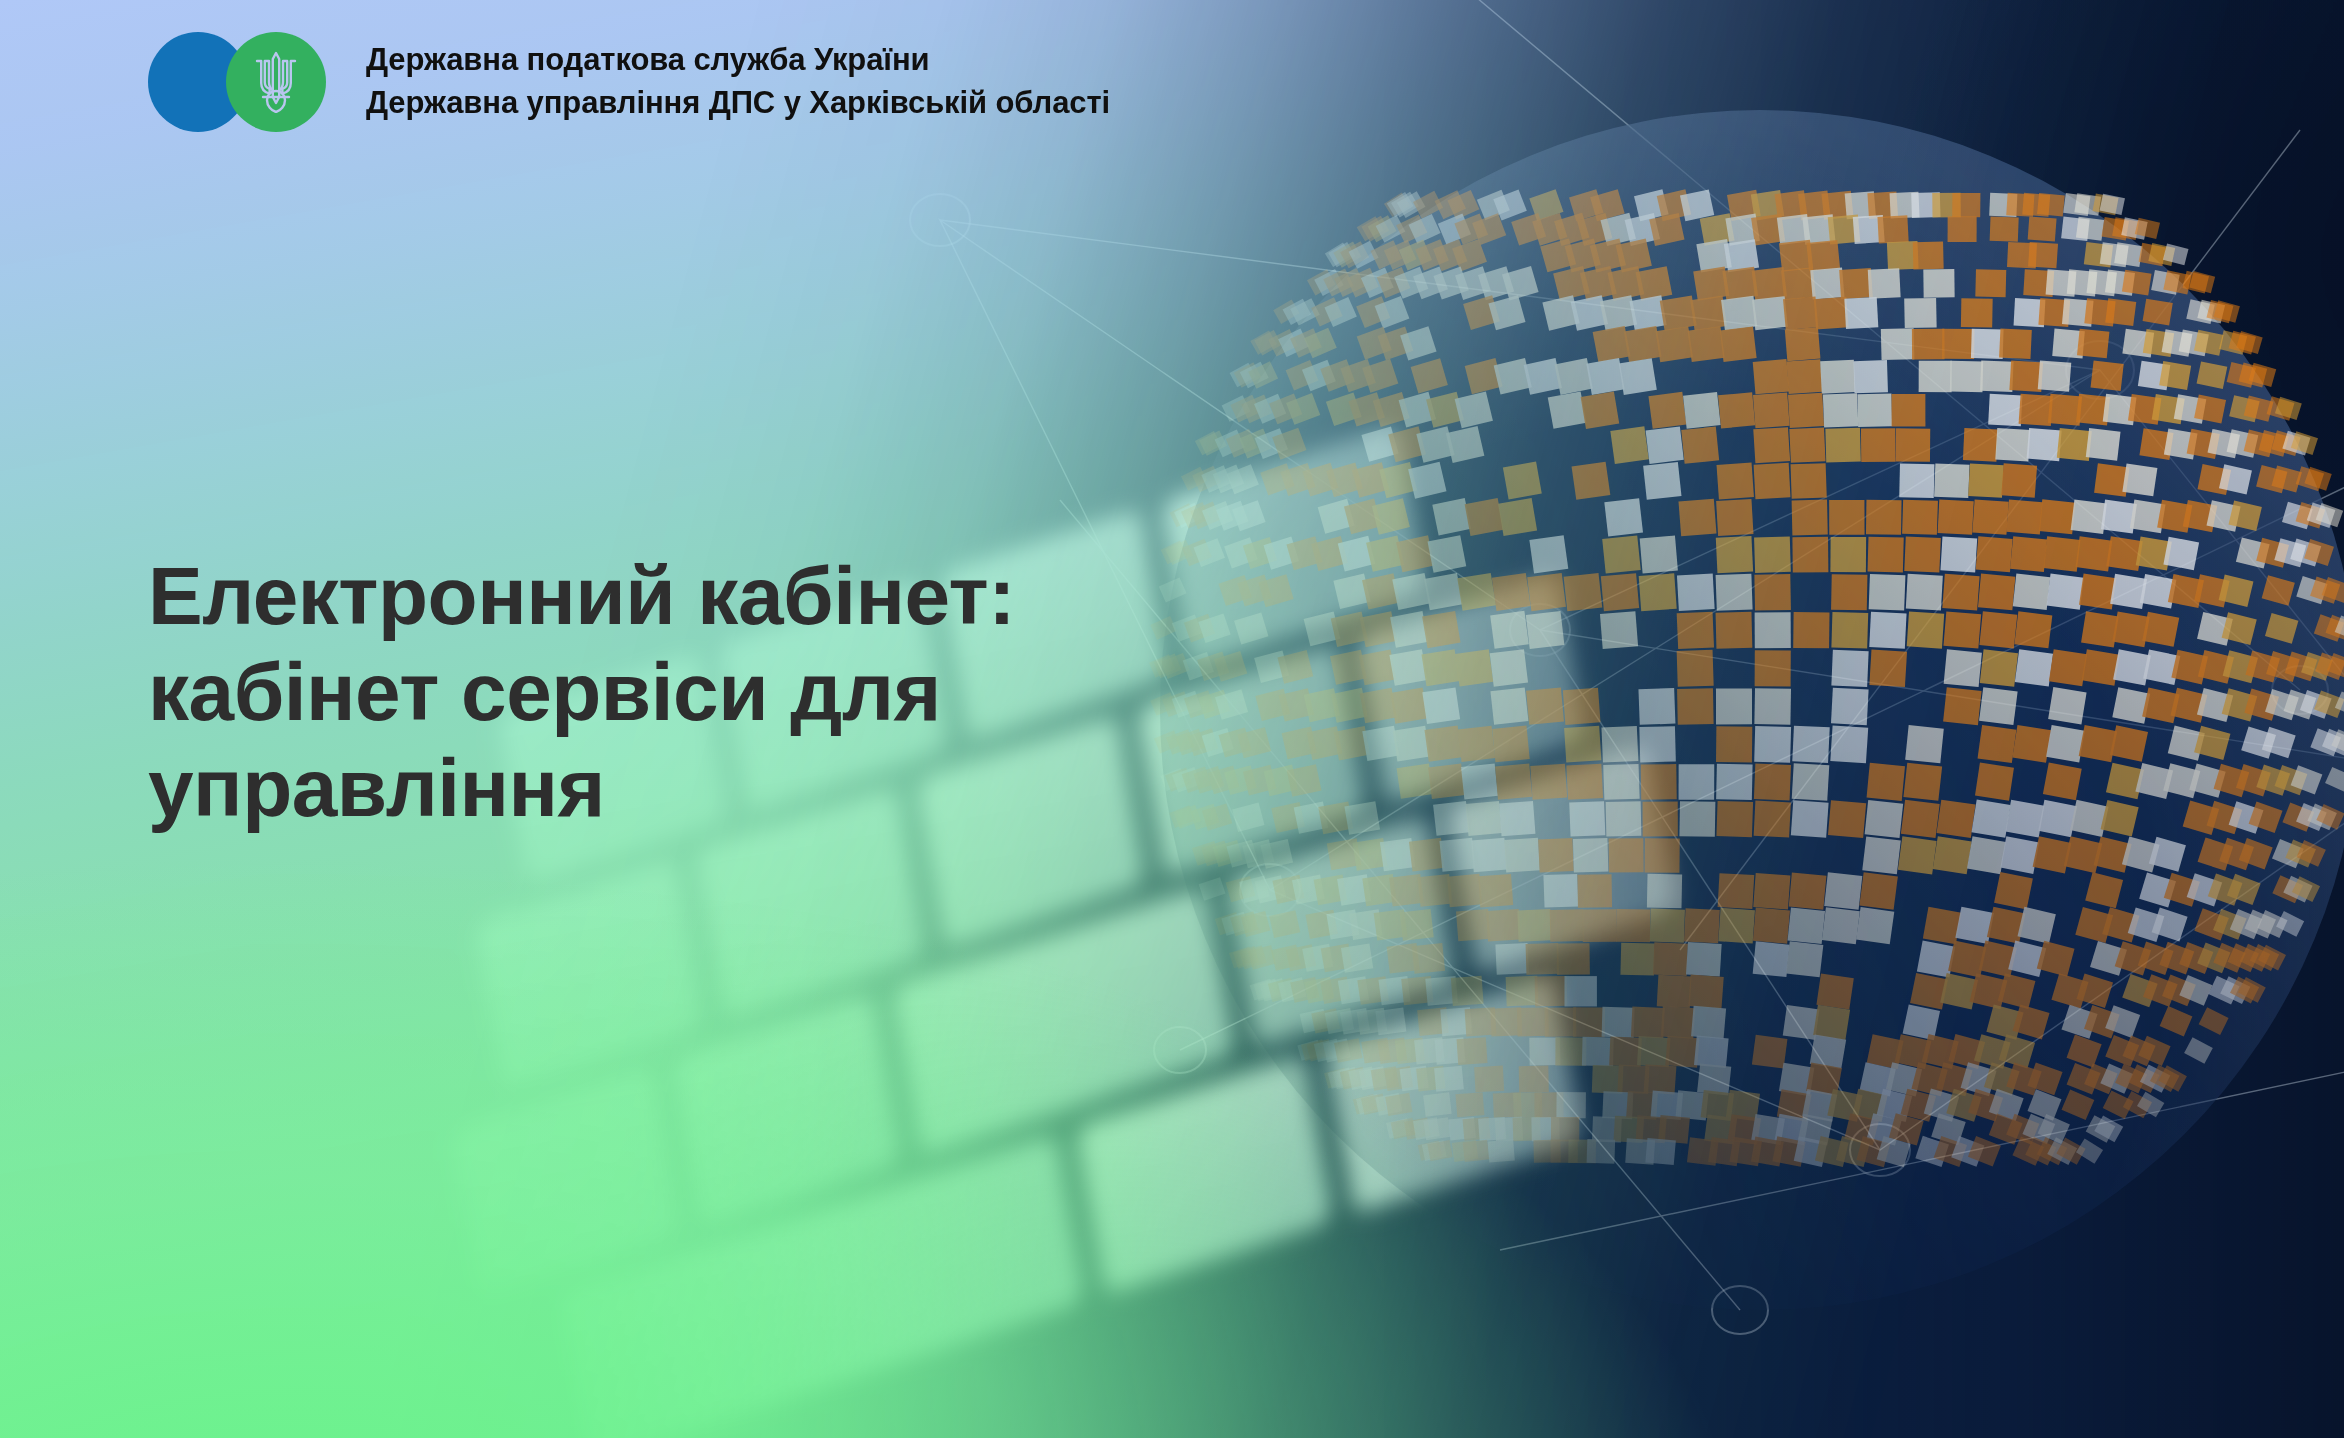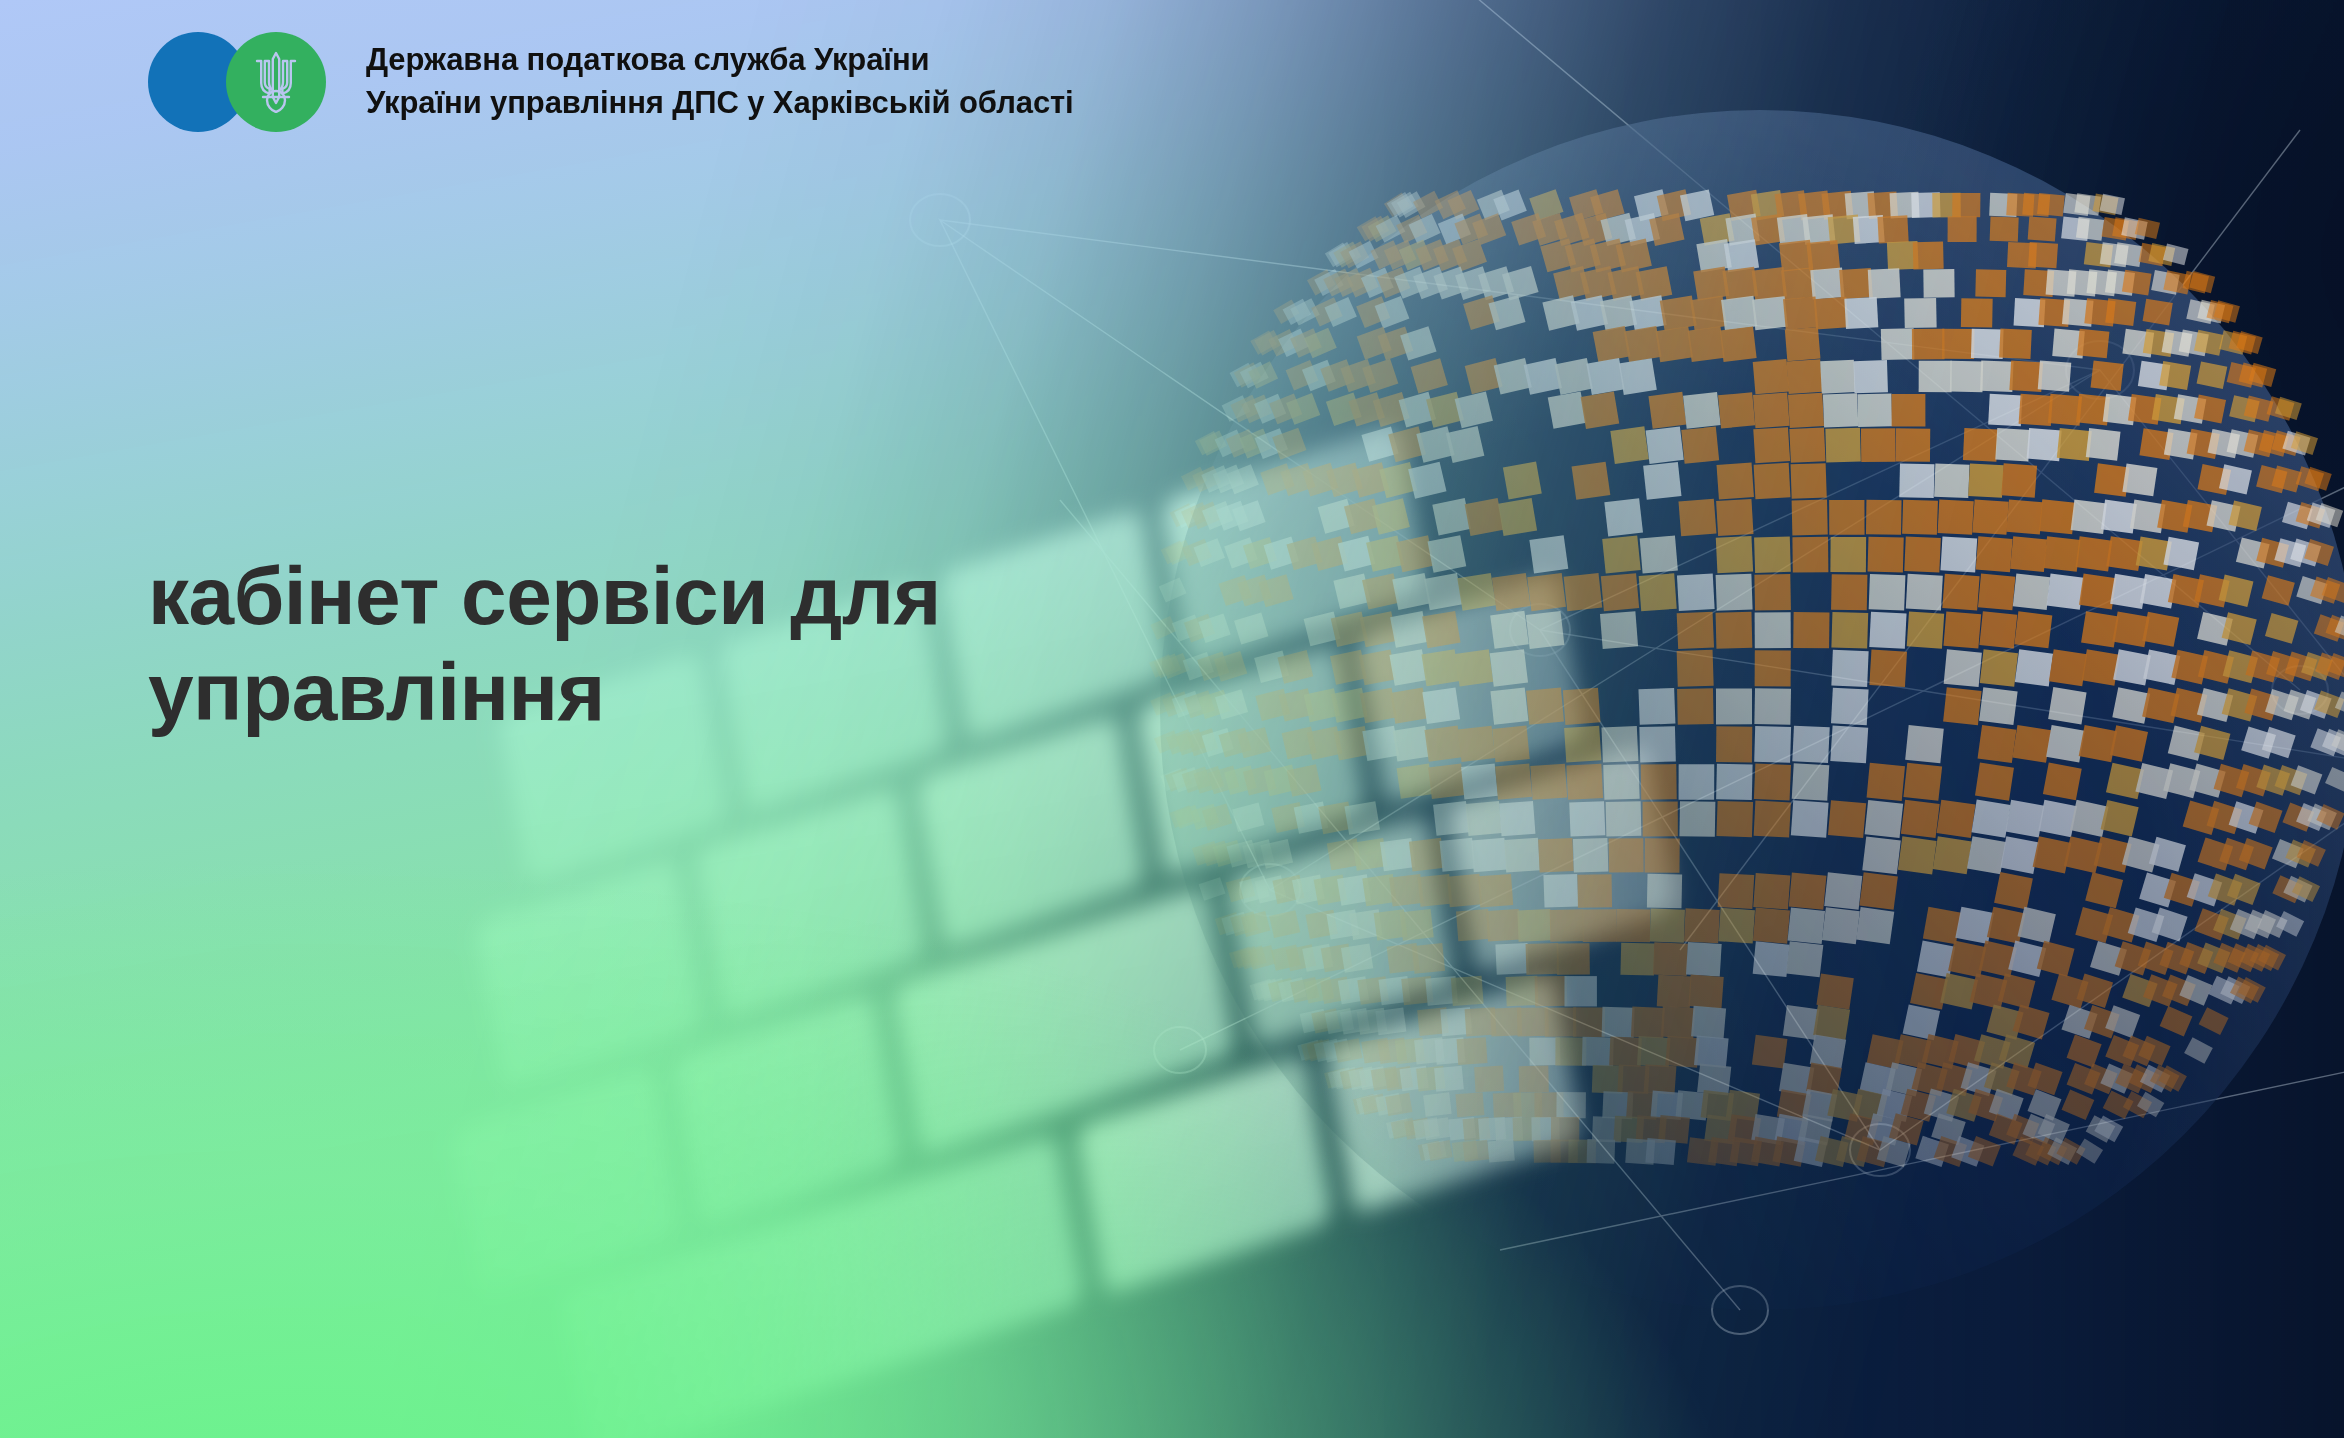--- a/index.html
+++ b/index.html
@@ -1264,22 +1264,23 @@
             <path d="M6 10 L10.2 10 L10.2 32 C10.2 38.5 14 41.5 18.6 42.6 L18.6 37.8 C15.6 36.8 13.8 34.6 13.8 31.4 L13.8 10 L18 10 L18 31 C18 35.4 20 38 21.8 39.2"></path>
             <path d="M44 10 L39.8 10 L39.8 32 C39.8 38.5 36 41.5 31.4 42.6 L31.4 37.8 C34.4 36.8 36.2 34.6 36.2 31.4 L36.2 10 L32 10 L32 31 C32 35.4 30 38 28.2 39.2"></path>
             <path d="M12 46 L38 46"></path>
             <path d="M25 40 C19.6 40 16 44 16 49.2 C16 55 20.4 59.6 25 61 C29.6 59.6 34 55 34 49.2 C34 44 30.4 40 25 40 Z"></path>
           </g>
         </svg>
       </div>
     </div>
     <div class="org-text">
       <div>Державна податкова служба України</div>
-      <div>України управління ДПС у Харківській області</div>
+      <div>Державна управління ДПС у Харківській області</div>
     </div>
   </div>
 
   <div class="headline">
+    <span class="ln">Електронний кабінет:</span>
     <span class="ln">кабінет сервіси для</span>
     <span class="ln">управління</span>
   </div>
 
 </div>
 
 </body></html>

